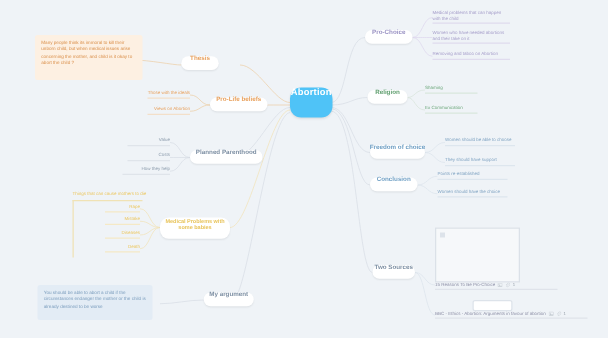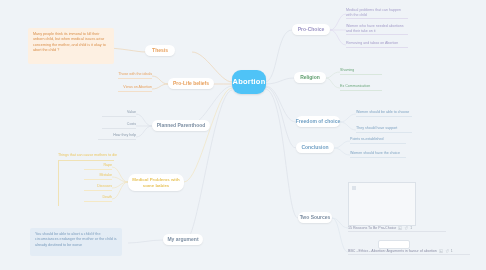--- a/index.html
+++ b/index.html
@@ -8,21 +8,21 @@
     background:#eff3f7;
     font-family:"Liberation Sans", sans-serif;
     position:relative;
   }
   #canvas{position:absolute;inset:0;}
   svg.links{position:absolute;left:0;top:0;width:486px;height:270px;pointer-events:none;}
 
   .node{
     position:absolute;
     box-sizing:border-box;
-    display:flex;align-items:center;justify-content:center;
+    display:flex;justify-content:center;
     text-align:center;
     line-height:1.15;
     white-space:nowrap;
   }
   
   .central{
     background:#4fc3f7;color:#ffffff;
     border-radius:9px;
     font-size:7.5px;font-weight:bold;
     letter-spacing:.2px;

